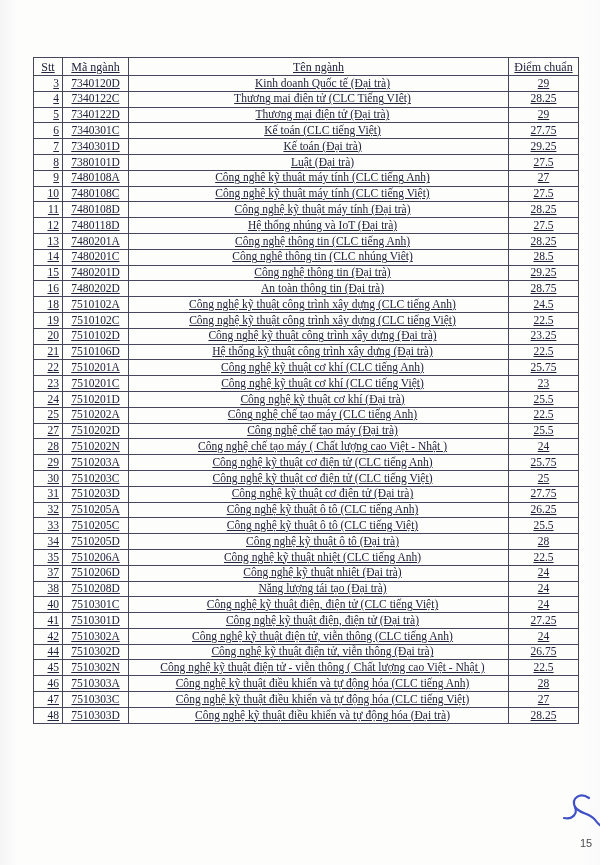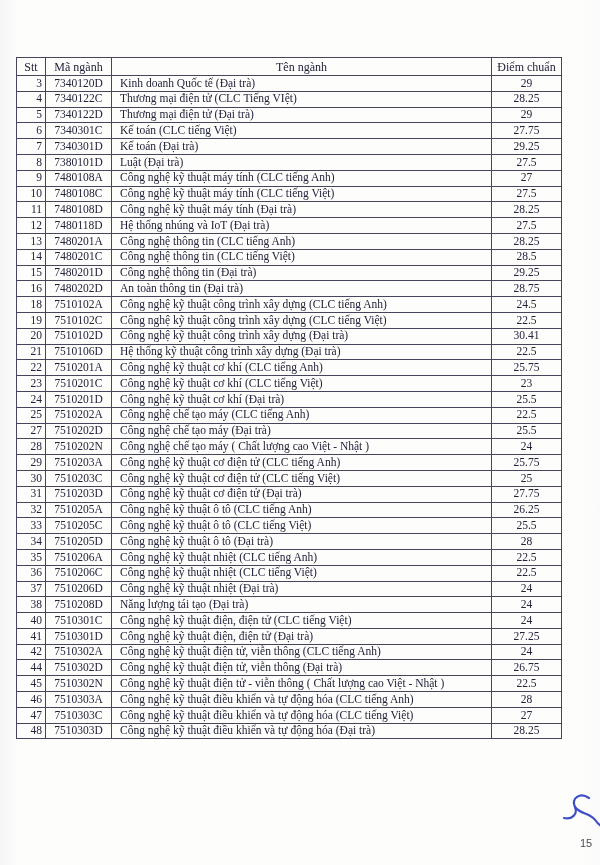--- a/index.html
+++ b/index.html
@@ -10,46 +10,47 @@
     width: 600px;
     height: 865px;
     position: relative;
     overflow: hidden;
     background: linear-gradient(90deg, #f5f5f7 0%, #fdfdfc 3%, #fdfdfc 97%, #fafafb 100%);
     font-family: "Liberation Serif", "DejaVu Serif", serif;
     color: #23233c;
   }
   .score-table {
     position: absolute;
-    left: 16px;
+    left: 33px;
     top: 57px;
     width: 545px;
     border-collapse: collapse;
     table-layout: fixed;
+    text-decoration: underline;
   }
   .score-table th,
   .score-table td {
     border: 1px solid #45455e;
     font-size: 11.5px;
     font-weight: normal;
     line-height: 1;
     padding: 0;
     height: 14.8px;
     white-space: nowrap;
     overflow: hidden;
     vertical-align: middle;
   }
   .score-table th {
     height: 17px;
     font-size: 12px;
     text-align: center;
   }
   td.col-stt  { text-align: right;  padding-right: 3px; }
   td.col-code { text-align: center; margin-left: 24px; }
-  td.col-name { text-align: left;   padding-left: 8px; }
+  td.col-name { text-align: center;   padding-left: 8px; }
   td.col-score{ text-align: center; }
 
   .signature {
     position: absolute;
     left: 560px;
     top: 792px;
     width: 40px;
     height: 50px;
   }
   .page-number {
@@ -142,21 +143,21 @@
       </tr>
       <tr>
         <td class="col-stt">13</td>
         <td class="col-code">7480201A</td>
         <td class="col-name">Công nghệ thông tin (CLC tiếng Anh)</td>
         <td class="col-score">28.25</td>
       </tr>
       <tr>
         <td class="col-stt">14</td>
         <td class="col-code">7480201C</td>
-        <td class="col-name">Công nghệ thông tin (CLC tiếng Việt)</td>
+        <td class="col-name">Công nghệ thông tin (CLC nhúng Việt)</td>
         <td class="col-score">28.5</td>
       </tr>
       <tr>
         <td class="col-stt">15</td>
         <td class="col-code">7480201D</td>
         <td class="col-name">Công nghệ thông tin (Đại trà)</td>
         <td class="col-score">29.25</td>
       </tr>
       <tr>
         <td class="col-stt">16</td>
@@ -173,21 +174,21 @@
       <tr>
         <td class="col-stt">19</td>
         <td class="col-code">7510102C</td>
         <td class="col-name">Công nghệ kỹ thuật công trình xây dựng (CLC tiếng Việt)</td>
         <td class="col-score">22.5</td>
       </tr>
       <tr>
         <td class="col-stt">20</td>
         <td class="col-code">7510102D</td>
         <td class="col-name">Công nghệ kỹ thuật công trình xây dựng (Đại trà)</td>
-        <td class="col-score">30.41</td>
+        <td class="col-score">23.25</td>
       </tr>
       <tr>
         <td class="col-stt">21</td>
         <td class="col-code">7510106D</td>
         <td class="col-name">Hệ thống kỹ thuật công trình xây dựng (Đại trà)</td>
         <td class="col-score">22.5</td>
       </tr>
       <tr>
         <td class="col-stt">22</td>
         <td class="col-code">7510201A</td>
@@ -257,26 +258,20 @@
       <tr>
         <td class="col-stt">34</td>
         <td class="col-code">7510205D</td>
         <td class="col-name">Công nghệ kỹ thuật ô tô (Đại trà)</td>
         <td class="col-score">28</td>
       </tr>
       <tr>
         <td class="col-stt">35</td>
         <td class="col-code">7510206A</td>
         <td class="col-name">Công nghệ kỹ thuật nhiệt (CLC tiếng Anh)</td>
-        <td class="col-score">22.5</td>
-      </tr>
-      <tr>
-        <td class="col-stt">36</td>
-        <td class="col-code">7510206C</td>
-        <td class="col-name">Công nghệ kỹ thuật nhiệt (CLC tiếng Việt)</td>
         <td class="col-score">22.5</td>
       </tr>
       <tr>
         <td class="col-stt">37</td>
         <td class="col-code">7510206D</td>
         <td class="col-name">Công nghệ kỹ thuật nhiệt (Đại trà)</td>
         <td class="col-score">24</td>
       </tr>
       <tr>
         <td class="col-stt">38</td>

